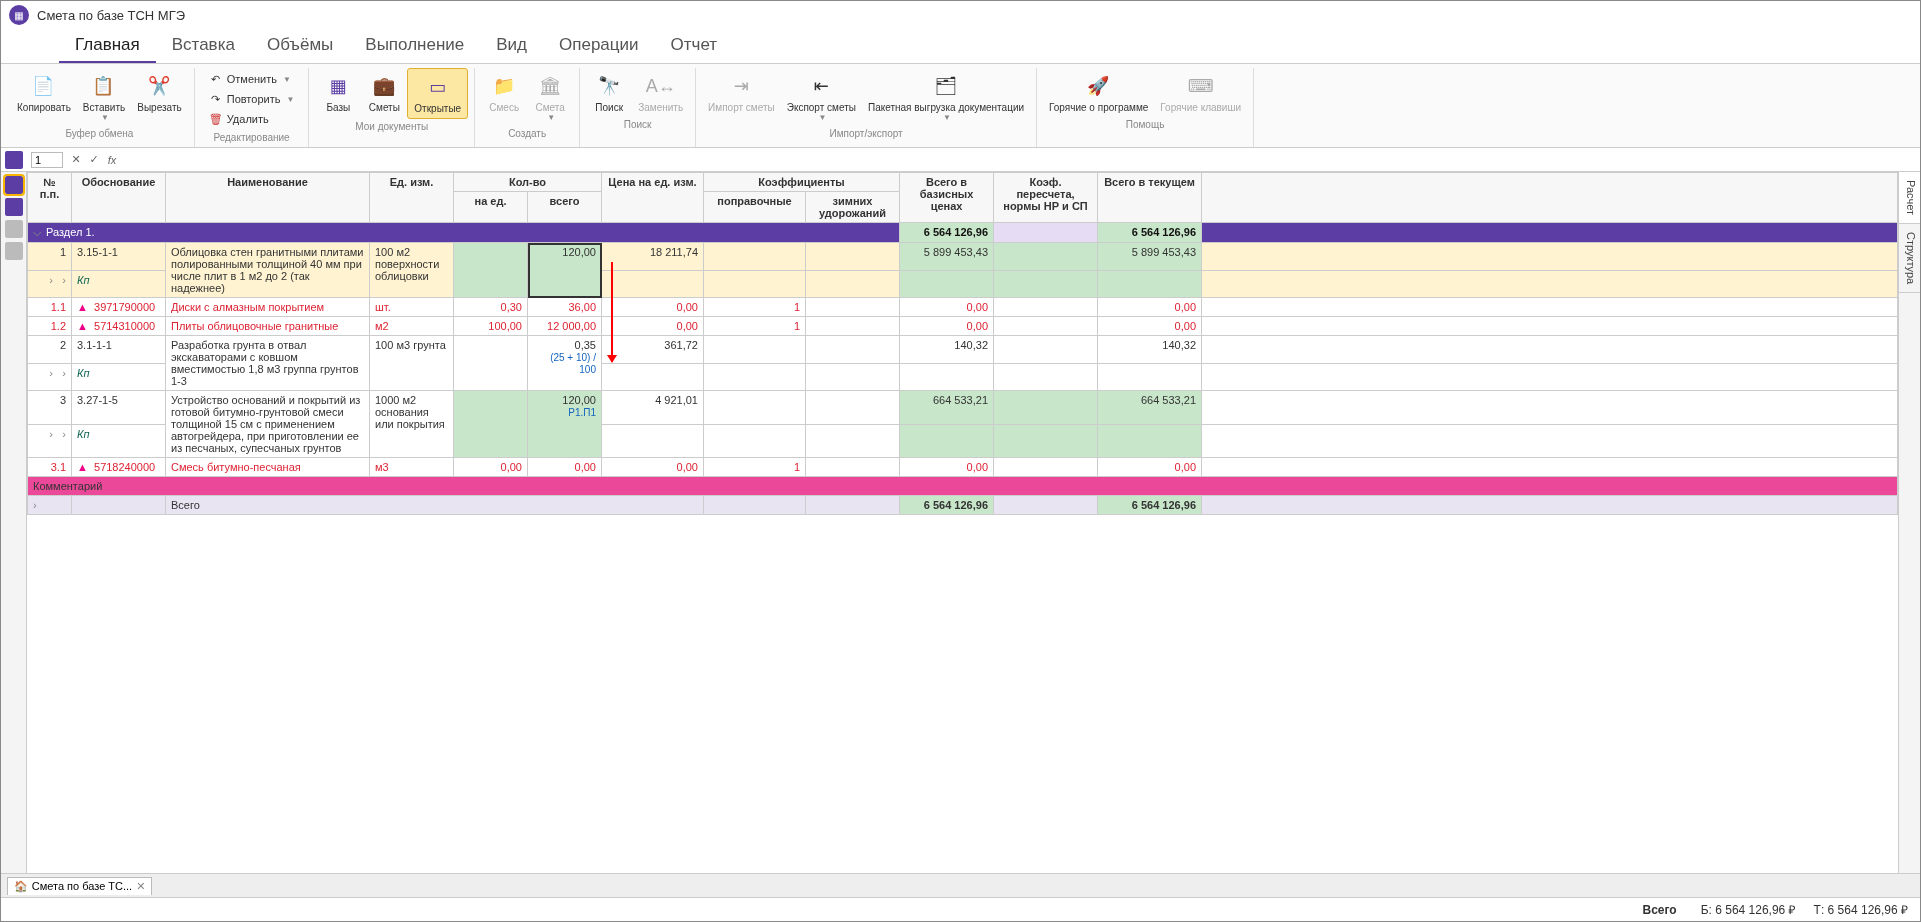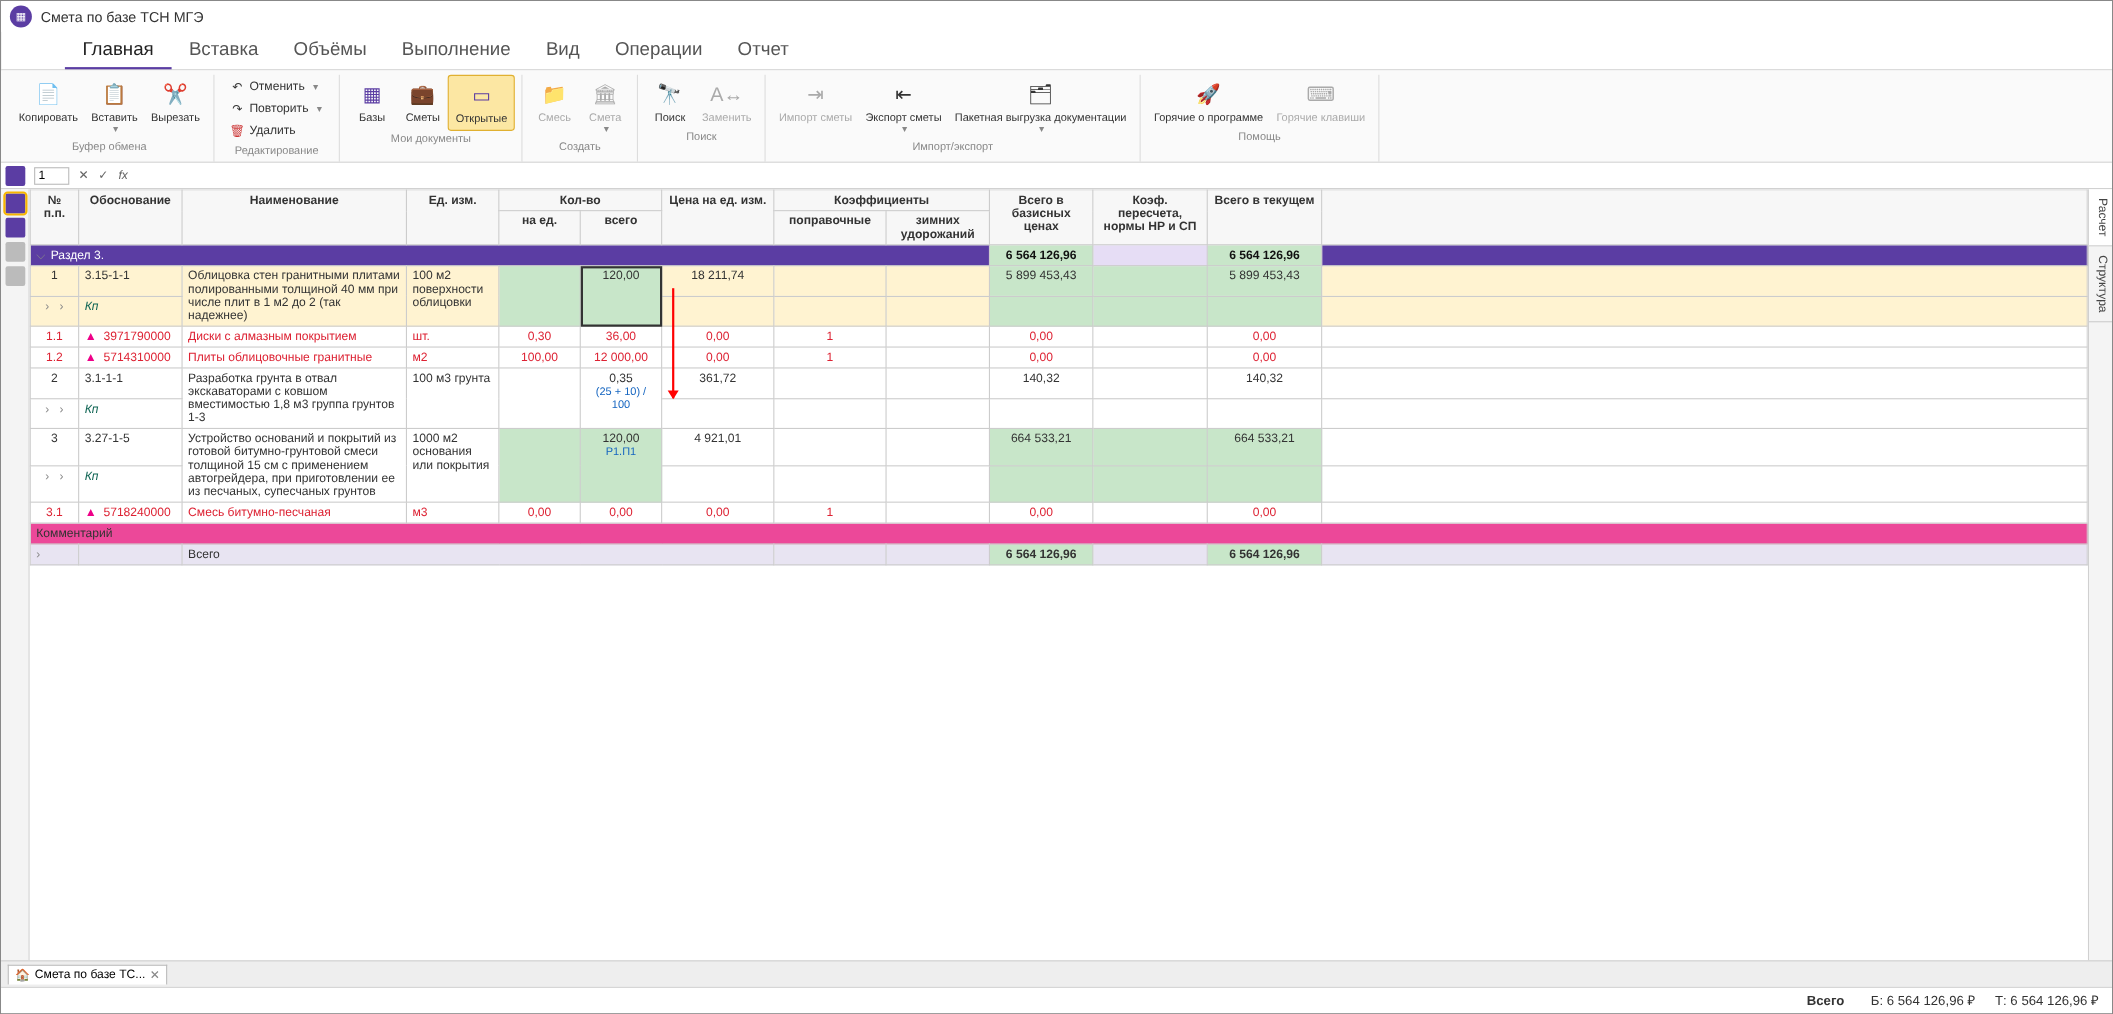--- a/index.html
+++ b/index.html
@@ -50,21 +50,21 @@
 
 .right-rail { width: 22px; background: #f4f4f4; border-left: 1px solid #ccc; display: flex; flex-direction: column; }
 .vtab { writing-mode: vertical-rl; text-orientation: mixed; padding: 8px 3px; font-size: 11px; color: #444; border-bottom: 1px solid #ccc; cursor: pointer; text-align: center; }
 .vtab.active { background: #fff; }
 
 
 table.grid { border-collapse: collapse; width: 100%; table-layout: fixed; }
 .grid th, .grid td { border: 1px solid #ccc; padding: 3px 5px; font-size: 11px; vertical-align: top; }
 .grid th { background: #f7f7f7; text-align: center; font-weight: bold; color: #333; }
 .grid td { color: #333; }
-.grid .num { text-align: center; }
+.grid .num { text-align: right; }
 
 .col-npp { width: 44px; }
 .col-osn { width: 94px; }
 .col-naim { width: 204px; }
 .col-ed { width: 84px; }
 .col-ked { width: 74px; }
 .col-kvsego { width: 74px; }
 .col-price { width: 102px; }
 .col-kpopr { width: 102px; }
 .col-kzim { width: 94px; }
@@ -292,21 +292,21 @@
           </tr>
           <tr>
             <th>на ед.</th>
             <th>всего</th>
             <th>поправочные</th>
             <th>зимних удорожаний</th>
           </tr>
         </thead>
         <tbody>
           <tr class="section-row">
-            <td colspan="9"><span class="row-expando">⌵</span> <span>Раздел 3.</span></td>
+            <td colspan="9"><span class="row-expando">⌵</span> <span>Раздел 1.</span></td>
             <td class="green num">6 564 126,96</td>
             <td class="pale"></td>
             <td class="green num">6 564 126,96</td>
             <td></td>
           </tr>
 
           <tr class="hrow">
             <td class="num">1</td>
             <td><span>3.15-1-1</span></td>
             <td rowspan="2">Облицовка стен гранитными плитами полированными толщиной 40 мм при числе плит в 1 м2 до 2 (так надежнее)</td>

